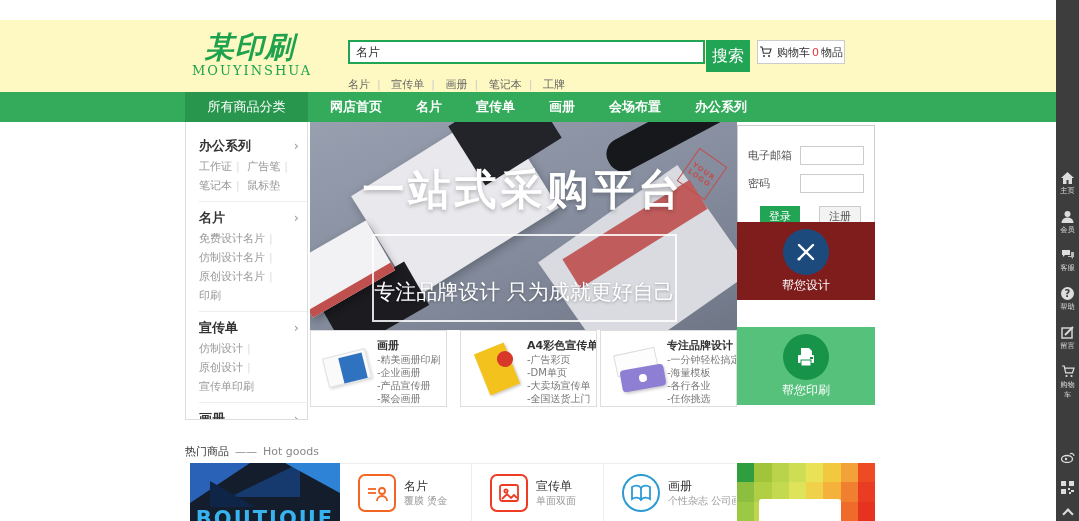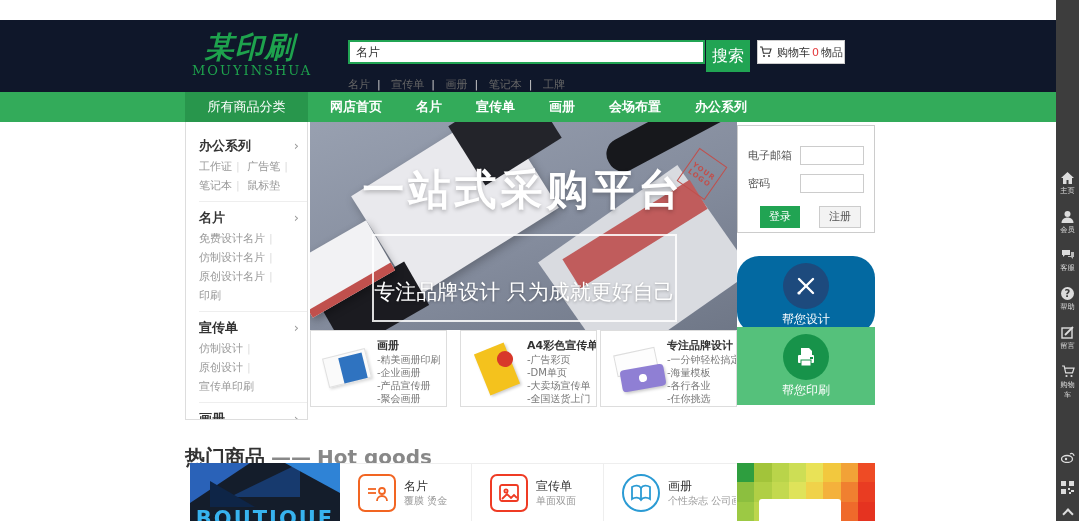--- a/index.html
+++ b/index.html
@@ -7,21 +7,21 @@
   .page { position:relative; width:1079px; height:521px; overflow:hidden; background:#fff; }
 
   
   .topbar { position:absolute; left:0; top:0; width:1079px; height:20px; background:#3d3d3d; }
   .topbar-inner { position:absolute; left:185px; top:0; height:20px; display:flex; align-items:center; font-size:11px; color:#bbb; }
   .topbar-welcome { margin-right:18px; }
   .topbar-link { color:#ddd; cursor:pointer; }
   .topbar-sep { margin:0 6px; color:#777; }
 
   
-  .header { position:absolute; left:0; top:20px; width:1079px; height:72px; background:#0f172a; }
+  .header { position:absolute; left:0; top:20px; width:1079px; height:72px; background:#fef9c3; }
   .logo { position:absolute; left:192px; top:11px; width:115px; text-align:center; cursor:pointer; }
   .logo-title { font-size:29px; font-weight:bold; font-style:italic; color:#1ea24d; letter-spacing:1px; line-height:32px; }
   .logo-sub { font-family:"DejaVu Serif","Liberation Serif",serif; font-size:13px; color:#1ea24d; letter-spacing:2px; }
   .search-wrap { position:absolute; left:348px; top:20px; }
   .search-input { width:357px; height:24px; border:2px solid #21a453; font-size:12px; color:#333; padding:0 6px; outline:none; vertical-align:top; }
   .search-btn { width:44px; height:32px; background:#21a453; color:#fff; border:none; font-size:16px; cursor:pointer; vertical-align:top; margin-left:-4px; }
   .hot-links { margin-top:5px; font-size:11px; color:#666; }
   .hot-links span.link { cursor:pointer; }
   .hot-links span.link:not(:last-child)::after { content:"|"; color:#ccc; margin:0 7px; }
   .cart-box { position:absolute; left:757px; top:20px; width:88px; height:24px; border:1px solid #ccc; background:#fff; display:flex; align-items:center; justify-content:center; font-size:11px; color:#333; cursor:pointer; }
@@ -64,21 +64,21 @@
   .login-panel { position:absolute; left:737px; top:125px; width:138px; height:108px; background:#fff; border:1px solid #ccc; padding:20px 0 0 10px; }
   .login-row { display:flex; align-items:center; margin-bottom:9px; }
   .login-label { font-size:11px; color:#555; width:52px; }
   .login-input { width:64px; height:19px; border:1px solid #ccc; outline:none; font-size:11px; padding:0 3px; }
   .login-btns { margin:12px 0 0 12px; }
   .btn-login { width:40px; height:22px; background:#21a453; color:#fff; border:none; font-size:11px; cursor:pointer; }
   .btn-register { width:42px; height:22px; background:#f3f3f3; color:#555; border:1px solid #ccc; font-size:11px; margin-left:14px; cursor:pointer; }
 
   
   .promo { position:absolute; left:737px; width:138px; height:78px; cursor:pointer; text-align:center; }
-  .promo-design { top:256px; background:#0369a1;border-radius:22px; }
+  .promo-design { top:222px; background:#7f1d1d; }
   .promo-print { top:327px; background:#55c17b; }
   .promo-circle { width:46px; height:46px; border-radius:50%; margin:7px auto 2px auto; display:flex; align-items:center; justify-content:center; }
   .promo-design .promo-circle { background:#1d4a7d; }
   .promo-print .promo-circle { background:#17934a; }
   .promo-label { color:#fff; font-size:12px; }
 
   
   .pcard { position:absolute; top:330px; width:137px; height:77px; background:#fff; border:1px solid #ddd; cursor:pointer; overflow:hidden; }
   .pcard-img { position:absolute; left:6px; top:8px; width:58px; height:60px; }
   .pcard-text { position:absolute; left:66px; top:7px; width:70px; }
@@ -86,21 +86,21 @@
   .pcard-item { font-size:10px; color:#777; line-height:13px; white-space:nowrap; }
   .bk1 { position:absolute; left:8px; top:14px; width:44px; height:30px; background:#fafafa; border:1px solid #e0e0e0; transform:rotate(-14deg); box-shadow:1px 2px 3px rgba(0,0,0,.15); }
   .bk2 { position:absolute; left:24px; top:16px; width:24px; height:26px; background:#2f73c0; transform:rotate(-14deg); }
   .fl1 { position:absolute; left:14px; top:8px; width:32px; height:44px; background:#f4c21d; transform:rotate(-22deg); box-shadow:1px 2px 3px rgba(0,0,0,.2); }
   .fl2 { position:absolute; left:30px; top:12px; width:16px; height:16px; border-radius:50%; background:#d8382a; transform:rotate(-22deg); }
   .cd1 { position:absolute; left:8px; top:12px; width:42px; height:22px; background:#fdfdfd; border:1px solid #ddd; transform:rotate(-12deg); }
   .cd2 { position:absolute; left:14px; top:28px; width:44px; height:22px; background:#8f7fd4; border-radius:4px; transform:rotate(-10deg); box-shadow:1px 2px 3px rgba(0,0,0,.2); }
   .cd2::after { content:""; position:absolute; left:18px; top:7px; width:8px; height:8px; border-radius:50%; background:#fff; }
 
   
-  .hot-heading { position:absolute; left:185px; top:444px; font-size:20px; color:#333;font-weight:bold; }
+  .hot-heading { position:absolute; left:185px; top:444px; font-size:11px; color:#333; }
   .hot-heading .dash { color:#888; margin:0 6px; }
   .hot-heading .en { color:#888; }
   .hot-row { position:absolute; left:185px; top:463px; width:690px; height:58px; }
   .hot-img1 { position:absolute; left:5px; top:0; width:150px; height:58px; background:#141d2b; overflow:hidden; cursor:pointer;padding-left:12px; }
   .tri { position:absolute; }
   .t1 { left:0; top:0; width:0; height:0; border-left:60px solid #2a62b8; border-bottom:40px solid transparent; }
   .t2 { left:40px; top:0; width:0; height:0; border-right:70px solid #173a6e; border-top:34px solid transparent; }
   .t3 { left:95px; top:0; width:0; height:0; border-right:55px solid #2f83d6; border-bottom:30px solid transparent; }
   .t4 { left:20px; top:18px; width:0; height:0; border-left:45px solid #0e2547; border-top:26px solid transparent; }
   .boutique { position:absolute; left:0; bottom:-10px; width:100%; text-align:center; font-size:21px; font-weight:bold; color:#37b3ef; letter-spacing:2px; }

